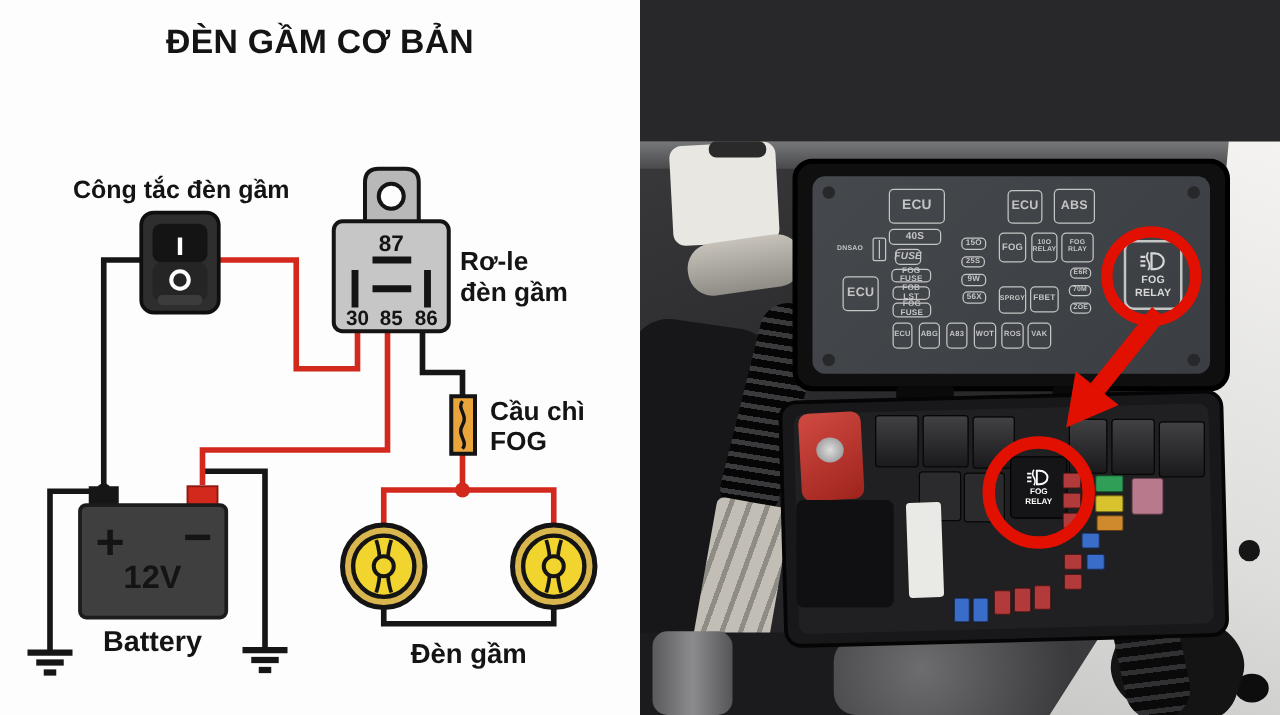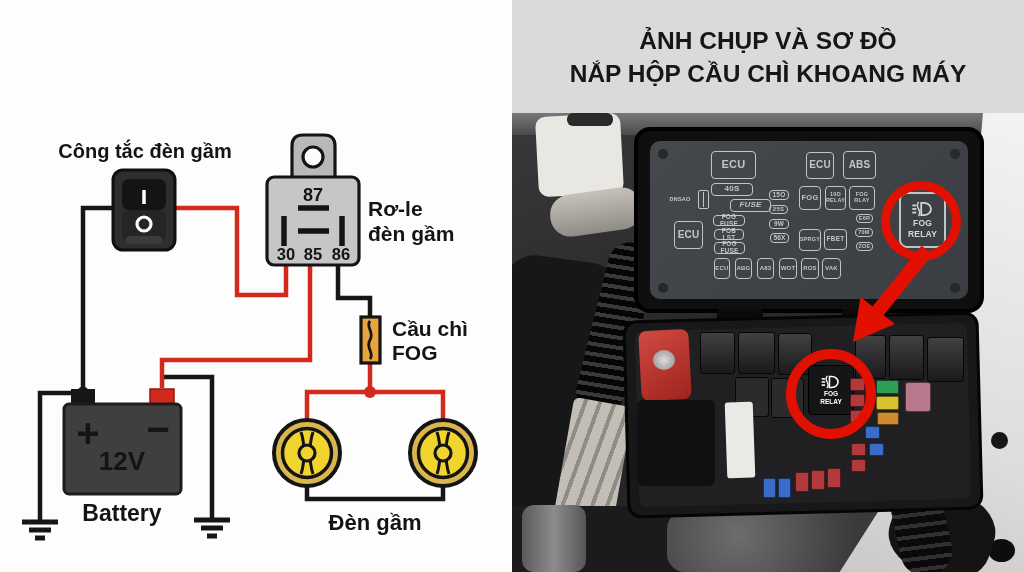--- a/index.html
+++ b/index.html
@@ -35,20 +35,21 @@
   .cube{position:absolute;background:linear-gradient(#414143,#1a1a1c);border:1px solid #060606;border-radius:3px;}
   .fusebit{position:absolute;border-radius:2px;border:1px solid rgba(0,0,0,.55);}
 </style>
 </head>
 <body>
 
 <div class="stage">
 
   <div class="left">
     <div class="ltitle">
+      <div>ĐÈN GẦM CƠ BẢN</div>
     </div>
 
     <svg class="circuit" width="512" height="572" viewBox="0 0 512 572">
 
       <g stroke="#161616" stroke-width="4.5" fill="none">
         <path d="M115,208 H83 V391"></path>
         <path d="M83,393 H40 V520"></path>
         <path d="M338,263 V298 H370 V318"></path>
         <path d="M307,485 V499 H443 V485"></path>
         <path d="M164,377 H212 V518"></path>
@@ -129,24 +130,20 @@
         <circle cx="443" cy="453" r="24.5" fill="#f1d42e" stroke="#141414" stroke-width="3.5"></circle>
         <path d="M437,432 C441,444 441,462 437,474" fill="none" stroke="#141414" stroke-width="3"></path>
         <path d="M449,432 C445,444 445,462 449,474" fill="none" stroke="#141414" stroke-width="3"></path>
         <circle cx="443" cy="453" r="8" fill="#f1d42e" stroke="#141414" stroke-width="3.2"></circle>
       </g>
       <text x="375" y="530" font-size="22" text-anchor="middle">Đèn gầm</text>
     </svg>
   </div>
 
   <div class="right">
-    <div class="rheader">
-      <div>ẢNH CHỤP VÀ SƠ ĐỒ</div>
-      <div>NẮP HỘP CẦU CHÌ KHOANG MÁY</div>
-    </div>
 
     <div class="photo">
 
       <div class="abs" style="left:0;top:0;width:512px;height:22px;background:linear-gradient(#77787a,#4a4a4c);"></div>
       <div class="abs" style="left:25px;top:2px;width:85px;height:80px;background:#e9e7e1;border-radius:10px;transform:rotate(-3deg);"></div>
       <div class="abs" style="left:55px;top:0;width:46px;height:13px;background:#2a2a2a;border-radius:6px;"></div>
       <div class="abs" style="left:38px;top:78px;width:92px;height:42px;background:linear-gradient(#c6c2ba,#8f8c85);border-radius:20px;transform:rotate(-8deg);"></div>
       <div class="abs" style="left:-22px;top:145px;width:115px;height:265px;background:#17171a;border-radius:30px;transform:rotate(8deg);"></div>
       <div class="abs" style="left:80px;top:128px;width:48px;height:175px;background:repeating-linear-gradient(175deg,#060606 0 6px,#3a3a3c 6px 10px);border-radius:22px;transform:rotate(14deg);"></div>
       <div class="abs" style="left:48px;top:288px;width:60px;height:160px;background:repeating-linear-gradient(100deg,#c2beb6 0 10px,#8f8c85 10px 14px);border-radius:6px;transform:rotate(10deg);"></div>
@@ -171,21 +168,21 @@
       <div class="abs" style="left:438px;top:170px;width:10px;height:10px;background:#26282a;border-radius:50%;"></div>
 
       <div class="cl" style="left:199px;top:38px;width:45px;height:28px;font-size:11px;">ECU</div>
       <div class="cl" style="left:294px;top:39px;width:28px;height:27px;font-size:10px;">ECU</div>
       <div class="cl" style="left:331px;top:38px;width:33px;height:28px;font-size:10px;">ABS</div>
       <div class="cl nb" style="left:154px;top:82px;width:28px;height:9px;font-size:5.5px;">DNSAO</div>
       <div class="fusico" style="left:186px;top:77px;width:11px;height:19px;">
           <i></i>
         </div>
       <div class="cl" style="left:199px;top:70px;width:42px;height:13px;font-size:8px;">40S</div>
-      <div class="cl" style="left:218px;top:86px;width:41px;height:13px;font-size:8px;font-style:italic;">FUSE</div>
+      <div class="cl" style="left:204px;top:86px;width:21px;height:13px;font-size:8px;font-style:italic;">FUSE</div>
       <div class="cl" style="left:201px;top:102px;width:32px;height:11px;font-size:6.5px;">FOG FUSE</div>
       <div class="cl" style="left:202px;top:116px;width:30px;height:11px;font-size:6.5px;">FOB LST</div>
       <div class="cl" style="left:202px;top:129px;width:31px;height:12px;font-size:6.5px;">FOG FUSE</div>
       <div class="cl" style="left:162px;top:108px;width:29px;height:28px;font-size:10px;">ECU</div>
       <div class="cl" style="left:257px;top:77px;width:20px;height:10px;font-size:6.5px;">15O</div>
       <div class="cl" style="left:257px;top:92px;width:19px;height:9px;font-size:6px;">25S</div>
       <div class="cl" style="left:257px;top:106px;width:20px;height:10px;font-size:6.5px;">9W</div>
       <div class="cl" style="left:258px;top:120px;width:19px;height:10px;font-size:6.5px;">56X</div>
       <div class="cl" style="left:287px;top:73px;width:22px;height:24px;font-size:7.5px;">FOG</div>
       <div class="cl" style="left:313px;top:73px;width:21px;height:24px;font-size:5.5px;padding:1px;">10O RELAY</div>

